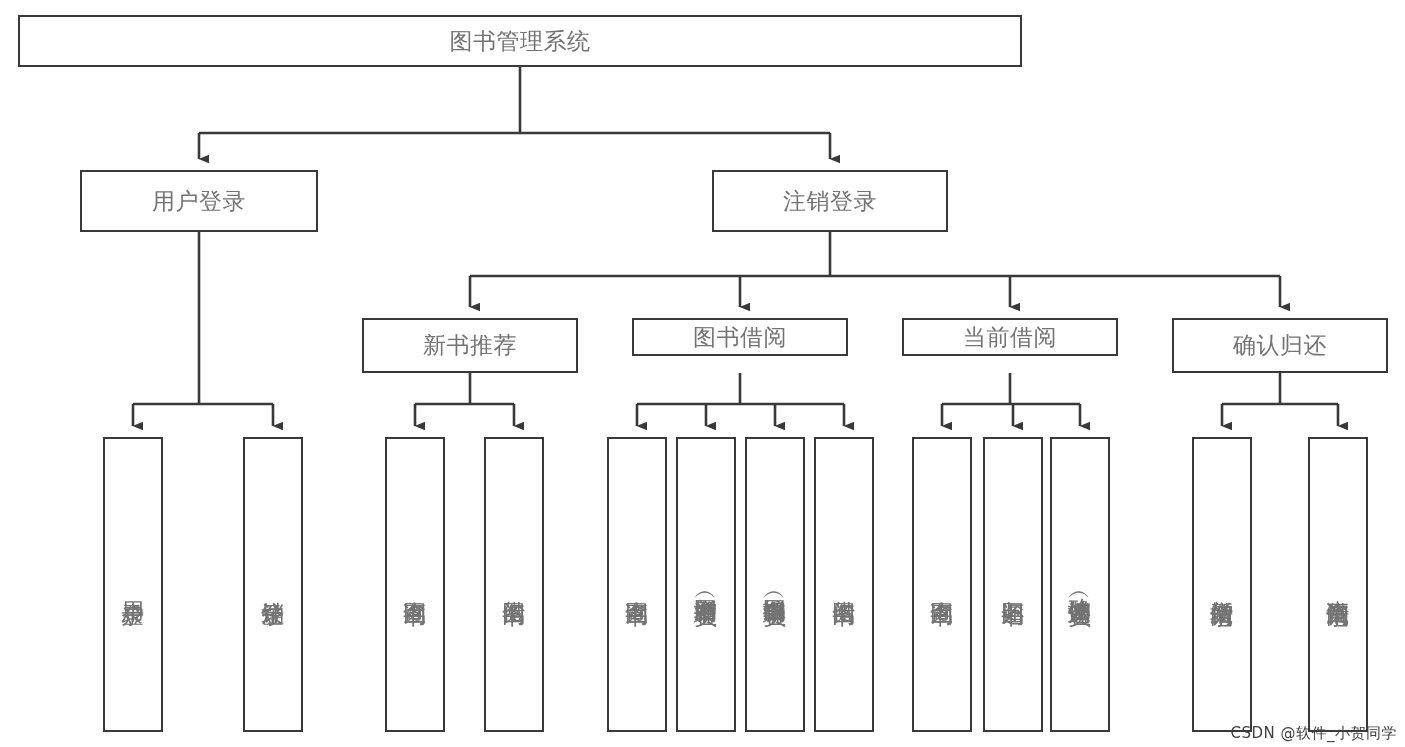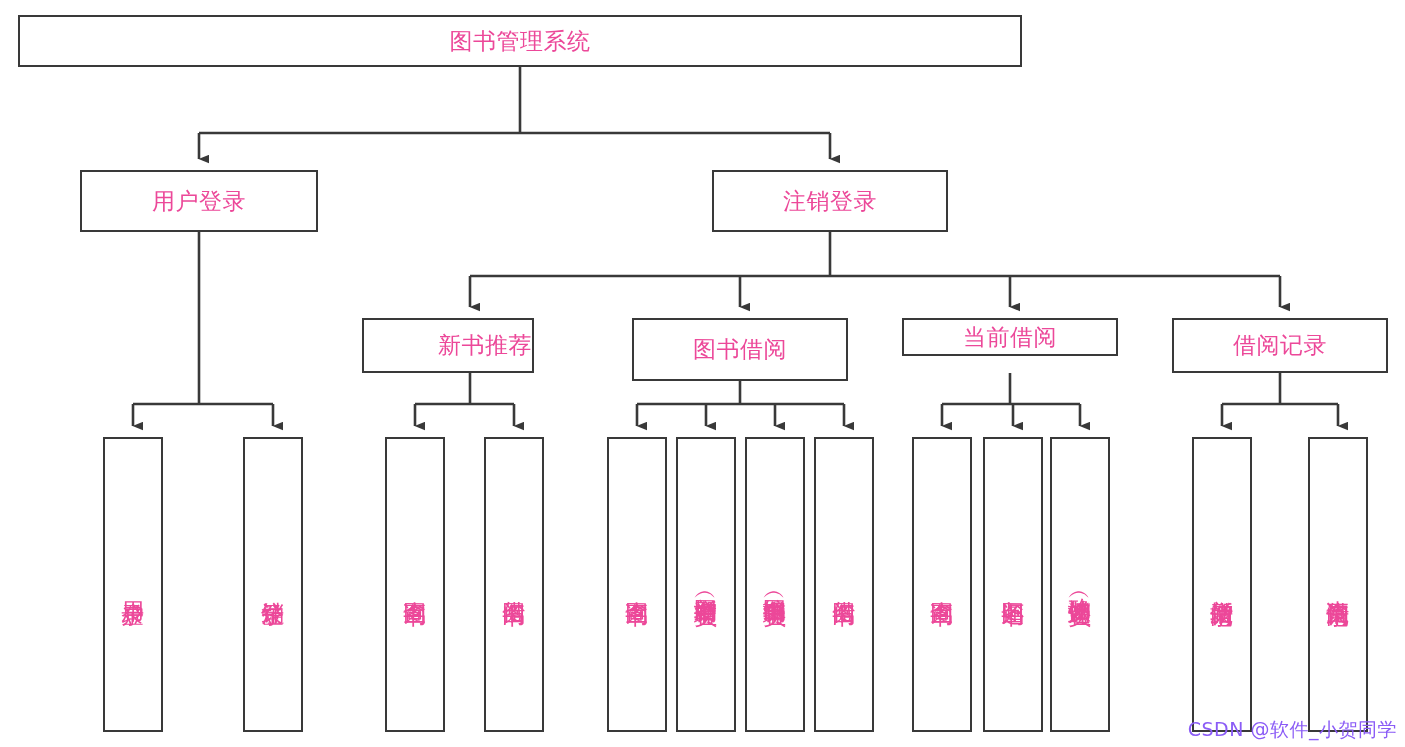--- a/index.html
+++ b/index.html
@@ -28,21 +28,21 @@
     pointer-events: none;
   }
   .node {
     position: absolute;
     box-sizing: border-box;
     background: #ffffff;
     border: 2.5px solid #393939;
     display: flex;
     align-items: center;
     justify-content: center;
-    color: #ec4899;
+    color: #737373;
   }
   .node .label {
     font-size: 23px;
     line-height: 1.05;
     letter-spacing: 0.5px;
     white-space: nowrap;
     text-align: center;
   }
   .node.leaf {
     align-items: center;
@@ -58,22 +58,22 @@
     white-space: normal;
     max-height: 100%;
   }
   .node.leaf.tall .label {
     line-height: 1.22;
   }
   .watermark {
     position: absolute;
     right: 8px;
     bottom: 4px;
-    font-size: 19px;
-    color: #8b5cf6;
+    font-size: 15px;
+    color: #404040;
     letter-spacing: 0.5px;
     white-space: nowrap;
     user-select: none;
   }
 </style>
 </head>
 <body>
 
 <div id="diagram-root">
   <svg class="edges" viewBox="0 0 1405 747">
@@ -122,31 +122,31 @@
   <div id="node-layer">
       <div class="node" style="left: 18px; top: 15px; width: 1004px; height: 52px;">
         <span class="label">图书管理系统</span>
       </div>
       <div class="node" style="left: 80px; top: 170px; width: 238px; height: 62px;">
         <span class="label">用户登录</span>
       </div>
       <div class="node" style="left: 712px; top: 170px; width: 236px; height: 62px;">
         <span class="label">注销登录</span>
       </div>
-      <div class="node" style="left: 362px; top: 318px; width: 172px; height: 55px; justify-content: flex-end;">
+      <div class="node" style="left: 362px; top: 318px; width: 216px; height: 55px;">
         <span class="label">新书推荐</span>
       </div>
-      <div class="node" style="left: 632px; top: 318px; width: 216px; height: 63px;">
+      <div class="node" style="left: 632px; top: 318px; width: 216px; height: 38px;">
         <span class="label">图书借阅</span>
       </div>
       <div class="node" style="left: 902px; top: 318px; width: 216px; height: 38px;">
         <span class="label">当前借阅</span>
       </div>
       <div class="node" style="left: 1172px; top: 318px; width: 216px; height: 55px;">
-        <span class="label">借阅记录</span>
+        <span class="label">确认归还</span>
       </div>
       <div class="node leaf" style="left: 103px; top: 437px; width: 60px; height: 295px;">
         <span class="label">用户登录</span>
       </div>
       <div class="node leaf" style="left: 243px; top: 437px; width: 60px; height: 295px;">
         <span class="label">注销登录</span>
       </div>
       <div class="node leaf" style="left: 385px; top: 437px; width: 60px; height: 295px;">
         <span class="label">查询图书</span>
       </div>

